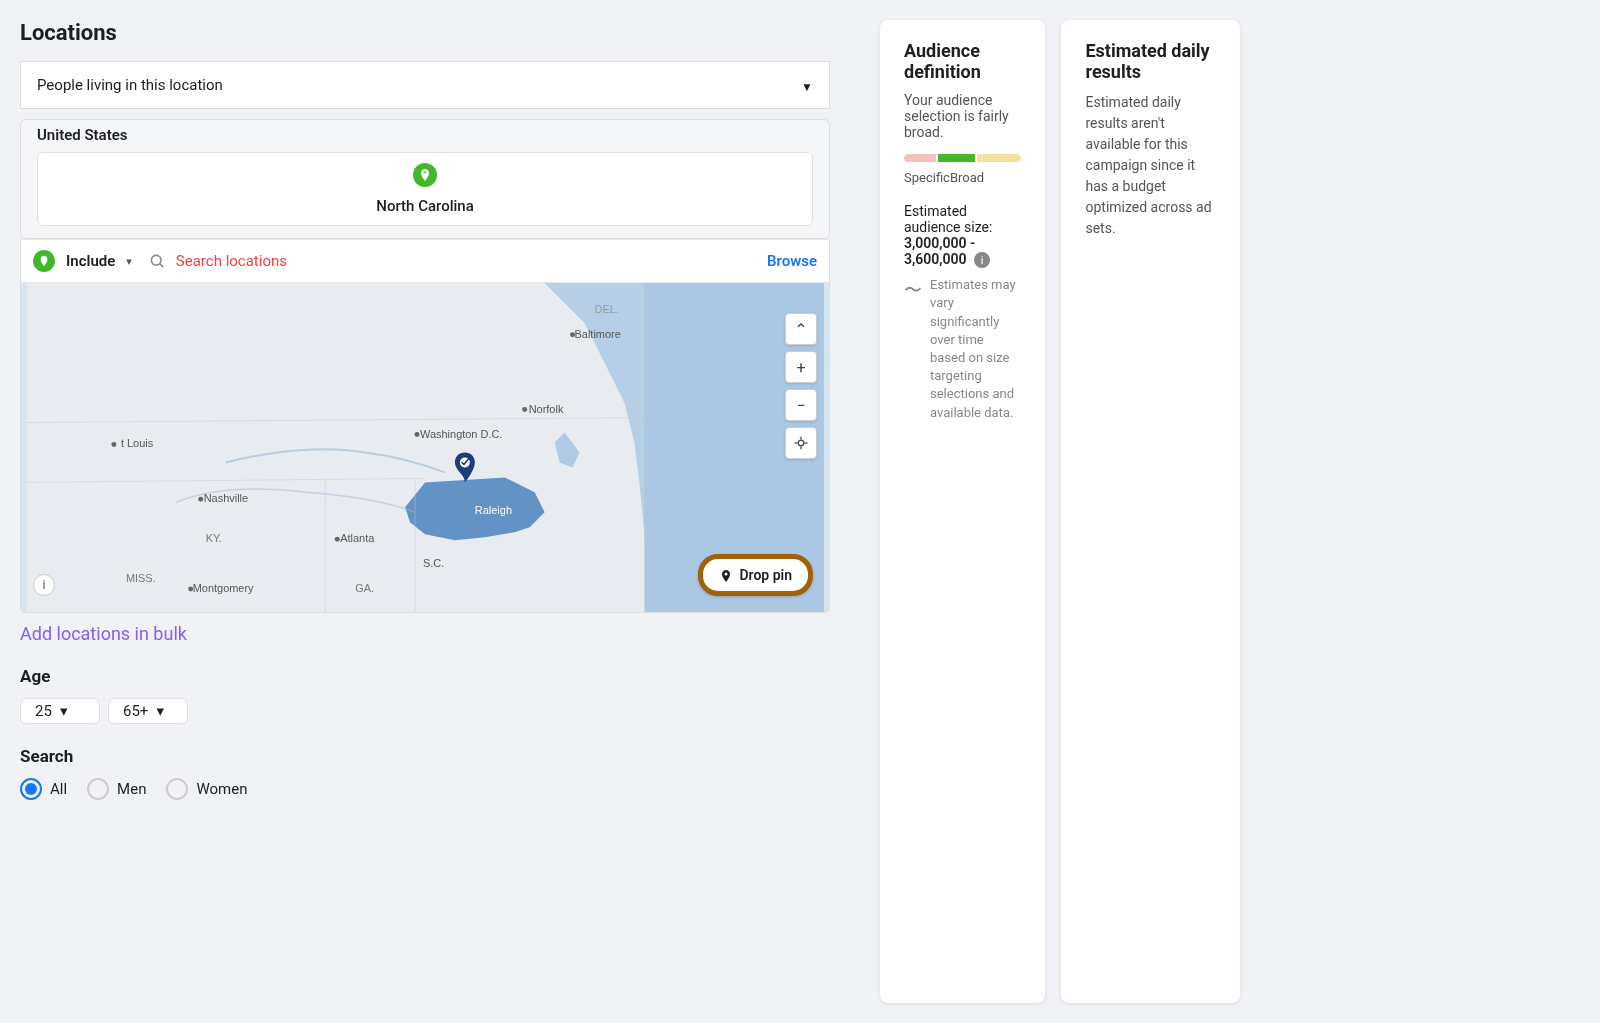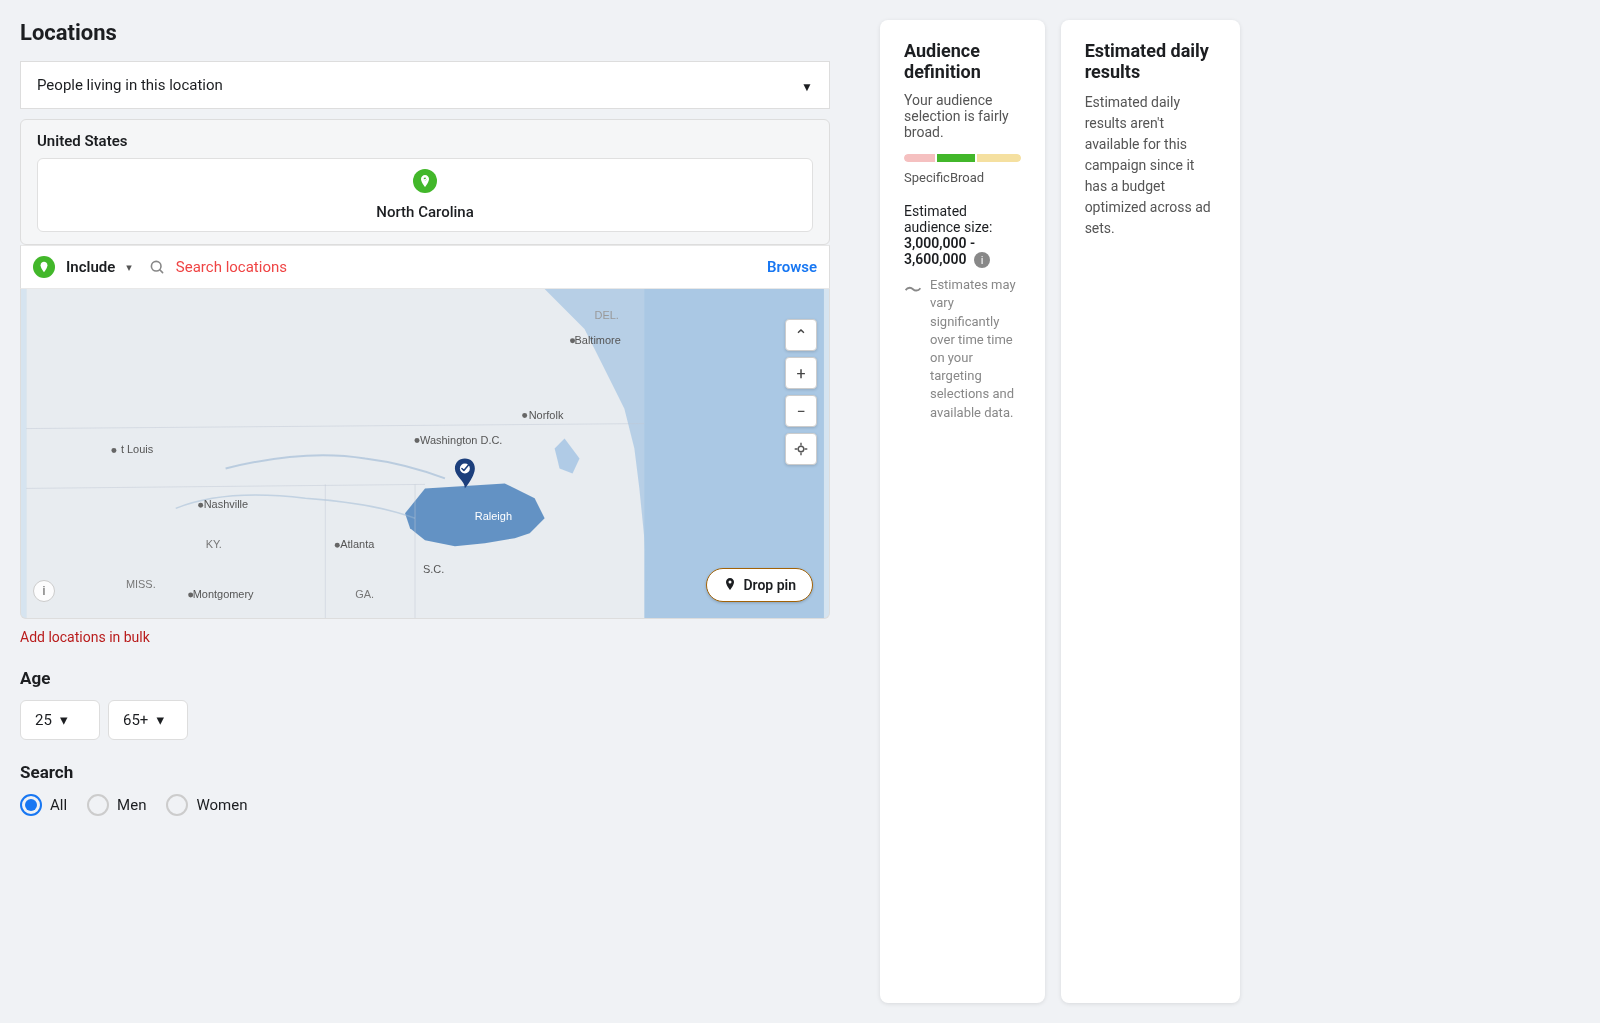--- a/index.html
+++ b/index.html
@@ -48,21 +48,21 @@
       cursor: pointer;
       margin-bottom: 10px;
     }
     .location-type-dropdown span { color: #1c1e21; }
     .dropdown-arrow { font-size: 12px; color: #666; }
     
     .location-box {
       border: 1px solid #ddd;
       border-radius: 6px;
       background: #f5f6f7;
-      padding: 12px 16px 0 16px;
+      padding: 6px 16px 0 16px;
       margin-bottom: 0;
     }
     .country-label {
       font-size: 15px;
       font-weight: 600;
       margin-bottom: 8px;
       color: #1c1e21;
     }
     .location-item {
       background: #fff;
@@ -131,66 +131,66 @@
       font-size: 16px;
       cursor: pointer;
       color: #444;
       box-shadow: 0 1px 3px rgba(0,0,0,0.15);
     }
     .drop-pin-btn {
       position: absolute;
       bottom: 16px;
       right: 16px;
       background: #fff;
-      border: 1px solid #a16207;
+      border: 5px solid #a16207;
       border-radius: 20px;
       padding: 8px 16px;
       display: flex;
-      align-items: flex-start;
+      align-items: flex-end;
       gap: 6px;
       font-size: 14px;
       font-weight: 600;
       cursor: pointer;
       box-shadow: 0 1px 3px rgba(0,0,0,0.2);
     }
     .map-info-icon {
       position: absolute;
       bottom: 16px;
       left: 12px;
       width: 22px; height: 22px;
       background: rgba(255,255,255,0.85);
       border-radius: 50%;
       display: flex; align-items: center; justify-content: center;
       font-size: 12px;
       color: #555;
       border: 1px solid #ccc;
     }
     .add-bulk-link {
-      color: #b91c1c;
-      font-size: 14px;
+      color: #8b5cf6;
+      font-size: 18px;
       cursor: pointer;
       margin-top: 10px;
       display: inline-block;
     }
     
     .section-title {
       font-size: 17px;
       font-weight: 700;
       margin: 22px 0 12px 0;
       color: #1c1e21;
     }
     .age-row {
       display: flex;
       align-items: center;
       gap: 8px;
     }
     .age-dropdown {
       border: 1px solid #ddd;
       border-radius: 6px;
-      padding: 10px 14px;
+      padding: 3px 14px;
       font-size: 15px;
       background: #fff;
       display: flex;
       align-items: center;
       gap: 8px;
       cursor: pointer;
       min-width: 80px;
     }
     
     .gender-row {
@@ -481,21 +481,21 @@
       <span>Specific</span>
       <span>Broad</span>
     </div>
     <div class="audience-size">
       <span>Estimated audience size:</span>
       <strong>3,000,000 - 3,600,000</strong>
       <span class="info-circle">i</span>
     </div>
     <div class="estimate-row">
       <span class="squiggle-icon">〜</span>
-      <span>Estimates may vary significantly over time time on your targeting selections and available data.</span>
+      <span>Estimates may vary significantly over time based on size targeting selections and available data.</span>
     </div>
   </div>
 
   <div class="card">
     <div class="daily-results-title">Estimated daily results</div>
     <div class="daily-results-text">Estimated daily results aren't available for this campaign since it has a budget optimized across ad sets.</div>
   </div>
 </div>
 
 </body></html>

